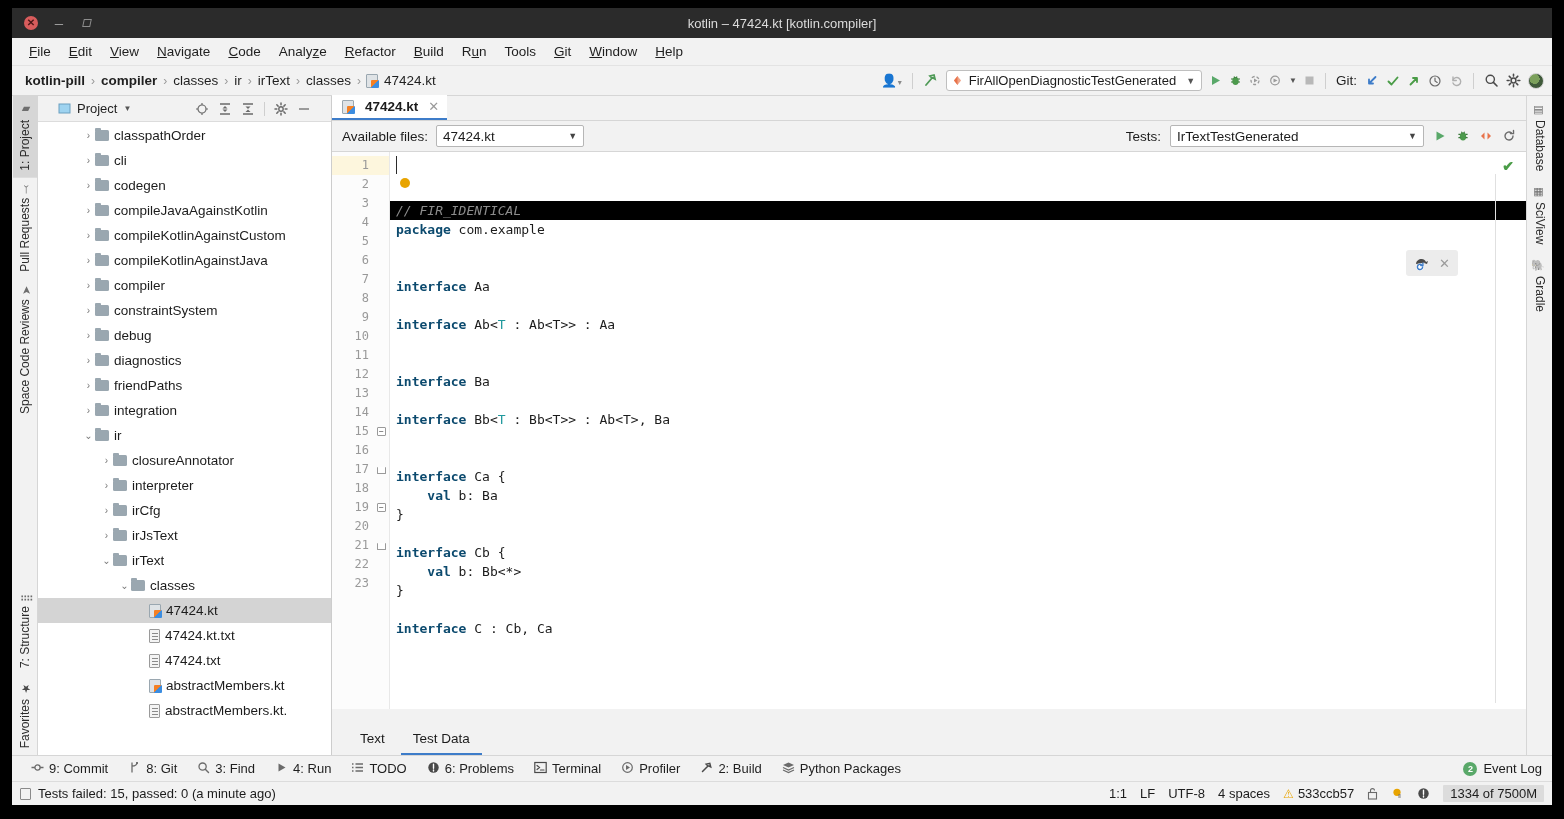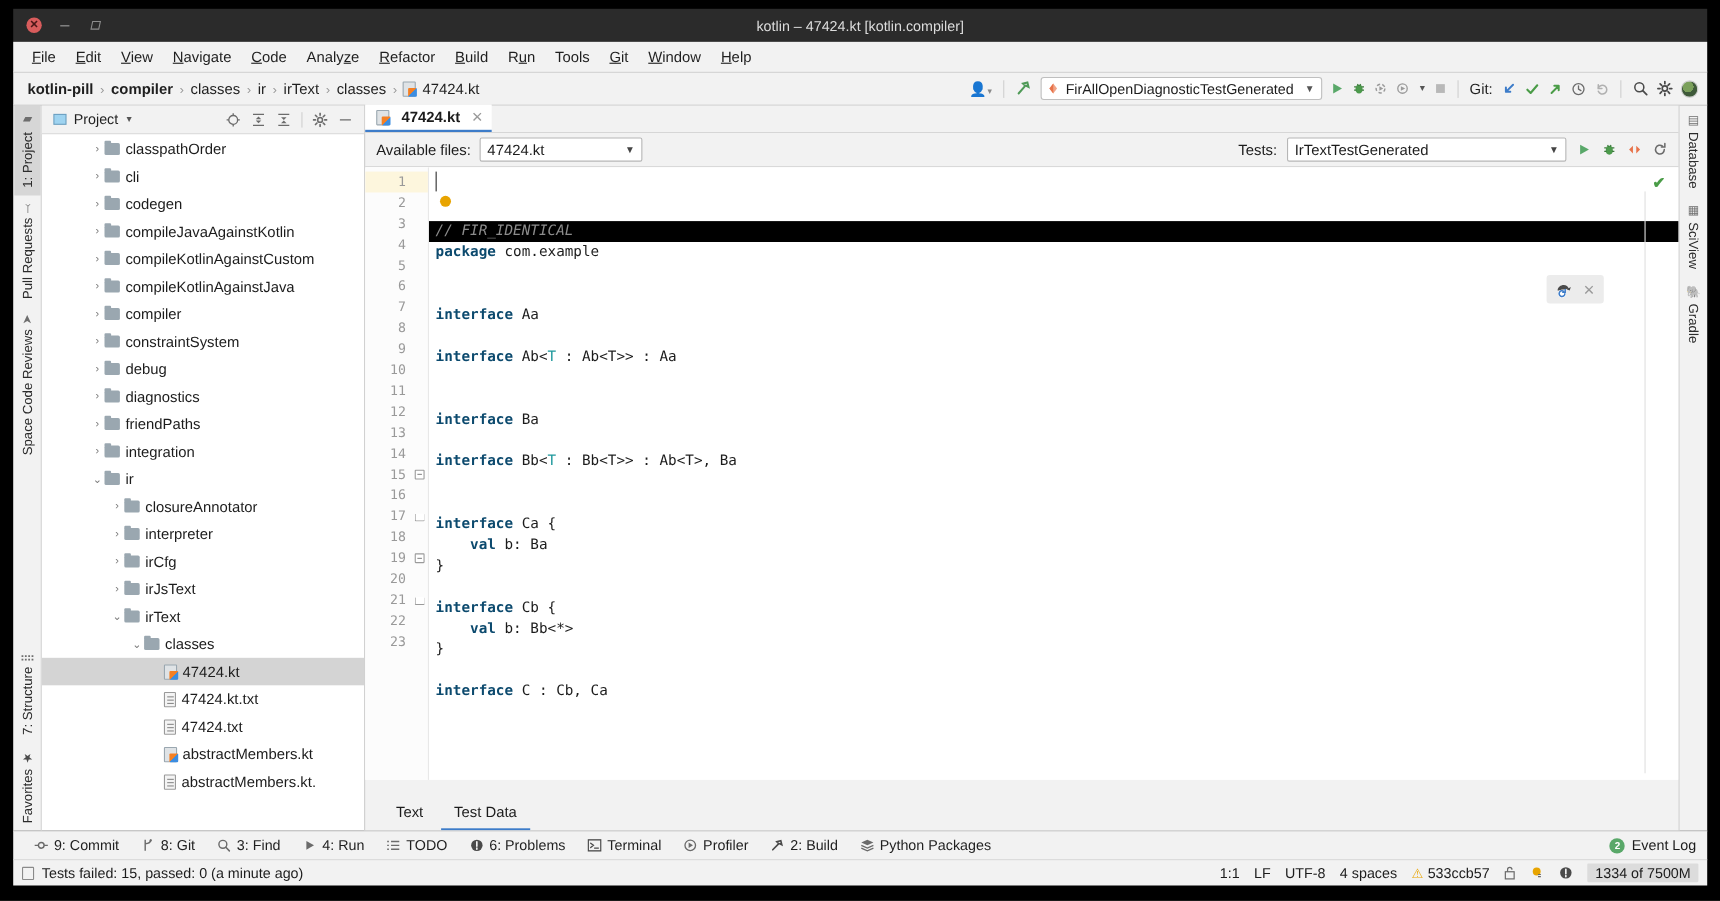--- a/index.html
+++ b/index.html
@@ -82,21 +82,21 @@
   .strip-left .spacer { flex:1; }
 
   
   .projpanel {
     position:absolute; left:38px; top:96px; width:294px; height:659px;
     background:#fff; border-right:1px solid #cdcdcd;
     display:flex; flex-direction:column;
   }
   .proj-header {
     height:26px; background:#f2f2f2; border-bottom:1px solid #dcdcdc;
-    display:flex; align-items:center; padding:0 10px; gap:6px;justify-content:space-between;
+    display:flex; align-items:center; padding:0 20px; gap:6px;justify-content:space-between;
   }
   .proj-title { font-size:13px; color:#1f1f1f; }
   .proj-caret { font-size:8px; color:#555; }
   .proj-tools { margin-left:auto; display:flex; align-items:center; gap:9px; color:#6b6b6b; }
   .proj-tools .ic { font-size:13px; line-height:1; cursor:default; }
   .proj-sep { width:1px; height:14px; background:#cfcfcf; }
 
   .tree { flex:1; overflow:hidden; position:relative; padding-top:1px; }
   .trow {
     height:25px; display:flex; align-items:center; white-space:nowrap;
@@ -205,21 +205,21 @@
   }
   .btab { font-size:13.5px; padding:6px 12px 7px; border-bottom:2px solid transparent; color:#1c1c1c; }
   .btab.active { border-bottom-color:#3d7cc9; }
 
   
   .strip-bottom {
     position:absolute; left:12px; top:755px; width:1540px; height:26px;
     background:#f2f2f2; border-top:1px solid #d6d6d6;
     display:flex; align-items:center; padding:0 10px; gap:2px;
   }
-  .btool { display:flex; align-items:center; gap:5px; font-size:13px; padding:3px 9px; color:#1f1f1f; }
+  .btool { display:flex; align-items:flex-start; gap:5px; font-size:13px; padding:3px 9px; color:#1f1f1f; }
   .btool .bic { color:#6b6b6b; font-size:12px; }
   .strip-bottom .right { margin-left:auto; display:flex; align-items:center; gap:6px; }
   .evtbadge {
     width:14px;height:14px;border-radius:50%;background:#59a869;color:#fff;
     font-size:9px;line-height:14px;text-align:center; font-weight:bold;
   }
 
   
   .statusbar {
     position:absolute; left:12px; top:781px; width:1540px; height:24px;

